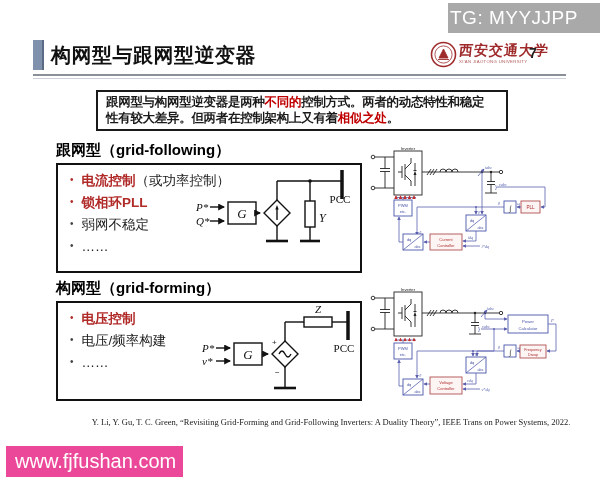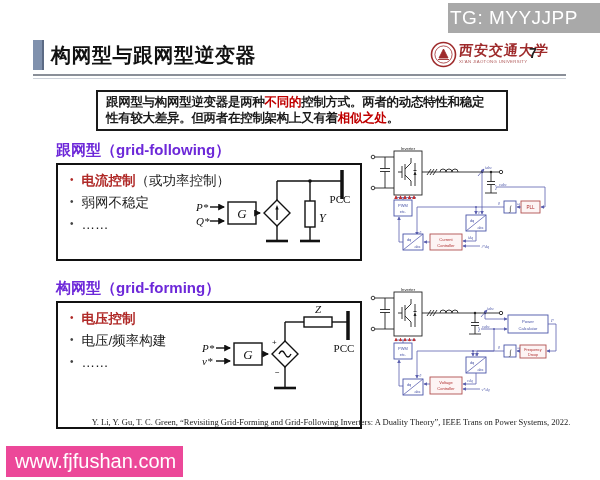--- a/index.html
+++ b/index.html
@@ -17,23 +17,23 @@
   .hrule{left:33px;top:74px;width:533px;height:2px;border-top:2px solid #8a8f98;border-bottom:1px solid #cdd2da;}
   .logo-cn{left:459px;top:42px;color:#9e2a2b;font-size:14px;font-weight:bold;
     font-family:"Liberation Serif","DejaVu Serif",serif;transform:skewX(-6deg);letter-spacing:1px;}
   .logo-en{left:459px;top:59px;color:#b05a5a;font-size:6px;transform:scale(.72);transform-origin:left top;letter-spacing:.4px;white-space:nowrap;}
   .pagenum{left:529px;top:45px;font-size:14px;font-weight:bold;color:#222;}
   
   .intro{left:96px;top:90px;width:412px;box-sizing:border-box;border:2px solid #1a1a1a;
     padding:2px 20px 3px 8px;font-size:12.5px;line-height:16px;color:#1a1a1a;letter-spacing:-0.3px;font-weight:600;}
   .red{color:#c00000;font-weight:bold;}
   
-  .sec-head{font-size:15px;font-weight:bold;color:#6d28d9;}
-  .panel{width:306px;height:98px;box-sizing:border-box;border:2px solid #111;background:#fff;}
-  .panel2{height:128px;}
+  .sec-head{font-size:15px;font-weight:bold;color:#000000;}
+  .panel{width:306px;height:110px;box-sizing:border-box;border:2px solid #111;background:#fff;}
+  .panel2{height:100px;}
   .bullets{position:absolute;left:12px;top:5px;margin:0;padding:0;list-style:none;}
   .bullets li{height:22px;line-height:22px;font-size:13.5px;white-space:nowrap;color:#1a1a1a;}
   .bullets li::before{content:"•";font-size:10px;margin-right:8px;position:relative;top:-2px;color:#444;}
   .bullets li.r::before{color:#b02a28;}
   .bredtx{color:#b02a28;font-weight:bold;}
   .bblk{color:#1a1a1a;}
   
   .ck{stroke:#111;stroke-width:1.4;fill:none;}
   .ckf{fill:#111;}
   .cbar{stroke:#111;stroke-width:3.5;}
@@ -75,20 +75,21 @@
 
 <div class="abs intro">
   <span>跟网型与构网型逆变器是两种</span><span class="red">不同的</span><span>控制方式。两者的动态特性和稳定性有较大差异。但两者在控制架构上又有着</span><span class="red">相似之处</span><span>。</span>
 </div>
 
 <div class="abs sec-head" style="left:56px;top:141px">跟网型（grid-following）</div>
 
 <div class="abs panel" style="left:56px;top:163px">
   <ul class="bullets">
     <li class="r"><span class="bredtx">电流控制</span><span class="bblk">（或功率控制）</span></li>
+    <li class="r"><span class="bredtx">锁相环PLL</span><span class="bblk"></span></li>
     <li><span class="bredtx"></span><span class="bblk">弱网不稳定</span></li>
     <li><span class="bredtx"></span><span class="bblk">……</span></li>
   </ul>
 
   <svg class="abs" style="left:136px;top:0" width="170" height="90" viewBox="0 0 170 90">
     <defs>
       <marker id="c1a" viewBox="0 0 6 6" refX="5" refY="3" markerWidth="5" markerHeight="5" orient="auto">
         <path d="M0,0 L6,3 L0,6 Z" fill="#111"></path>
       </marker>
     </defs>

